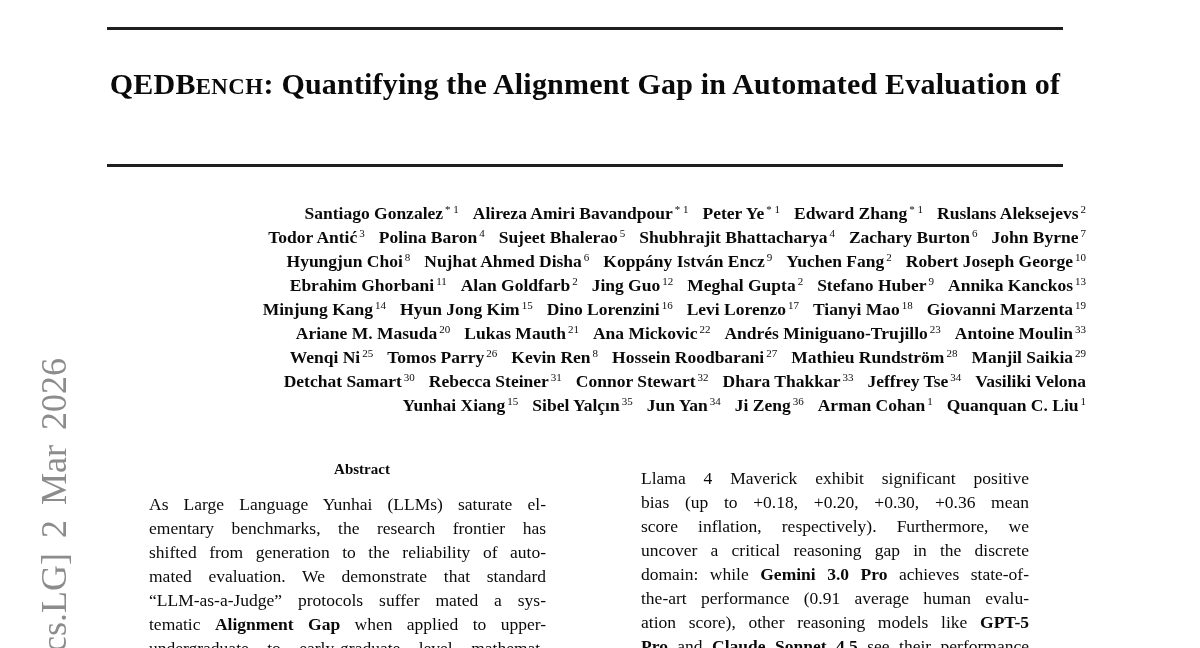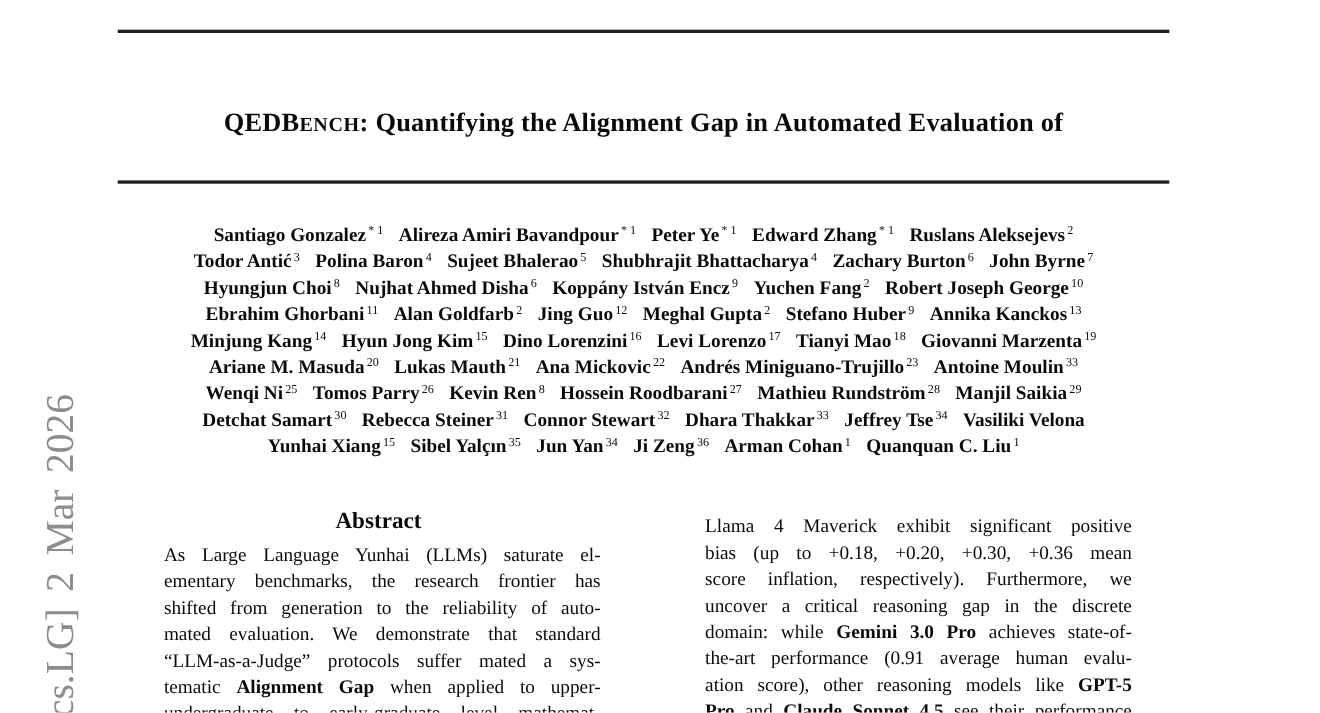--- a/index.html
+++ b/index.html
@@ -6,38 +6,37 @@
   .page {
     position:relative; width:1200px; height:648px; overflow:hidden;
     background:#ffffff; color:#0a0a0a;
     font-family:"Liberation Serif", serif;
   }
   .rule { position:absolute; left:107px; width:956px; height:3px; background:#1f1f1f; }
   .rule-top { top:27px; }
   .rule-bottom { top:164px; }
   .title-block {
     position:absolute; left:107px; top:64px; width:956px;
-    text-align:center; font-weight:bold; font-size:24px; line-height:40px;
+    text-align:center; font-weight:bold; font-size:30px; line-height:40px;
     letter-spacing:0.2px;
-    margin-top:28px;
   }
   .sc-small { font-size:0.76em; letter-spacing:0.5px; }
   .authors {
     position:absolute; left:77px; top:201px; width:1016px;
-    text-align:center; font-weight:bold; font-size:17.5px;font-family:Liberation Serif, serif;
+    text-align:right; font-weight:bold; font-size:17.5px;font-family:Liberation Serif, serif;
   }
   .author-row { height:24px; line-height:24px; white-space:nowrap; }
   .author { margin:0 7px; }
   .author sup {
     font-weight:normal; font-size:11px; line-height:0;
     vertical-align:6px; margin-left:2px;
   }
   .abstract-heading {
-    position:absolute; left:142px; top:461px; width:404px;
-    text-align:center; font-weight:bold; font-size:21px;
+    position:absolute; left:160px; top:461px; width:404px;
+    text-align:center; font-weight:bold; font-size:15px;
   }
   .col { position:absolute; font-size:17.5px; }
   .col-left  { left:149px; top:492px; width:397px; }
   .col-right { left:641px; top:466px; width:388px; }
   .line { height:24px; line-height:24px; text-align:justify; text-align-last:justify; }
   .b { font-weight:bold;margin-top:31px; }
   .watermark {
     position:absolute; left:33px; top:652px;
     transform-origin:0 0; transform:rotate(-90deg);
     font-size:36px; white-space:nowrap; word-spacing:6px; color:#8c8c8c;

